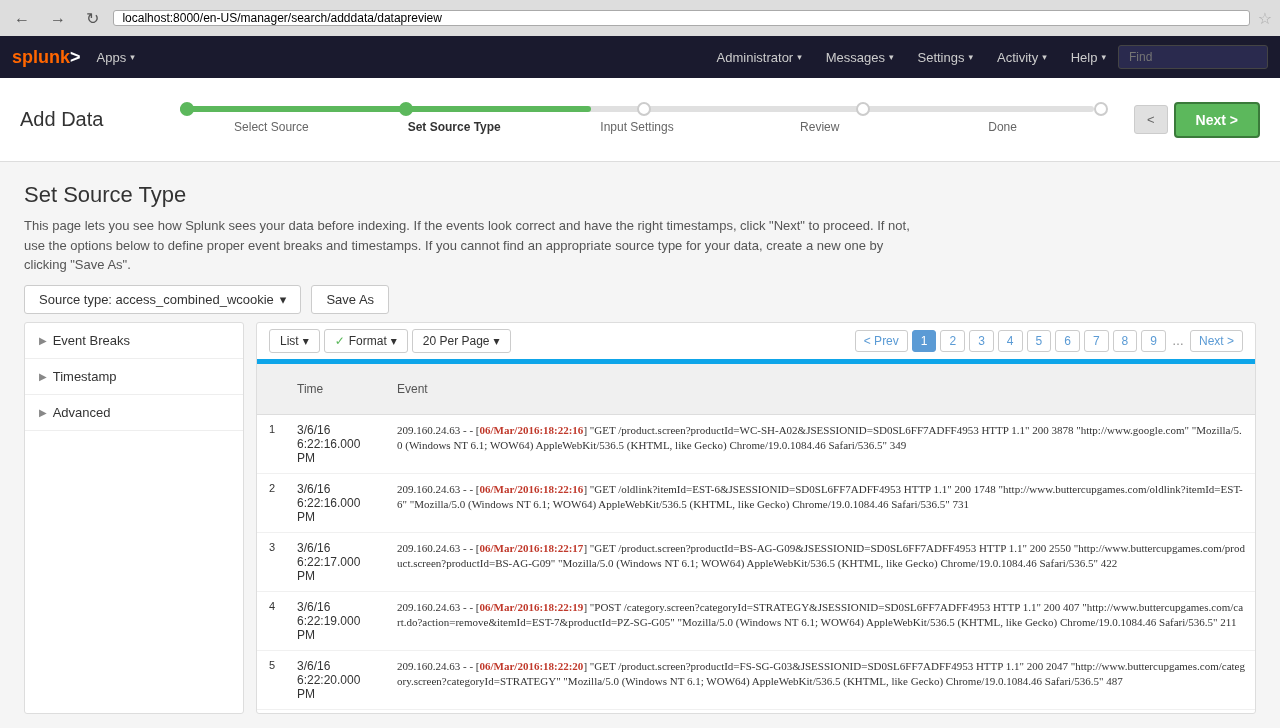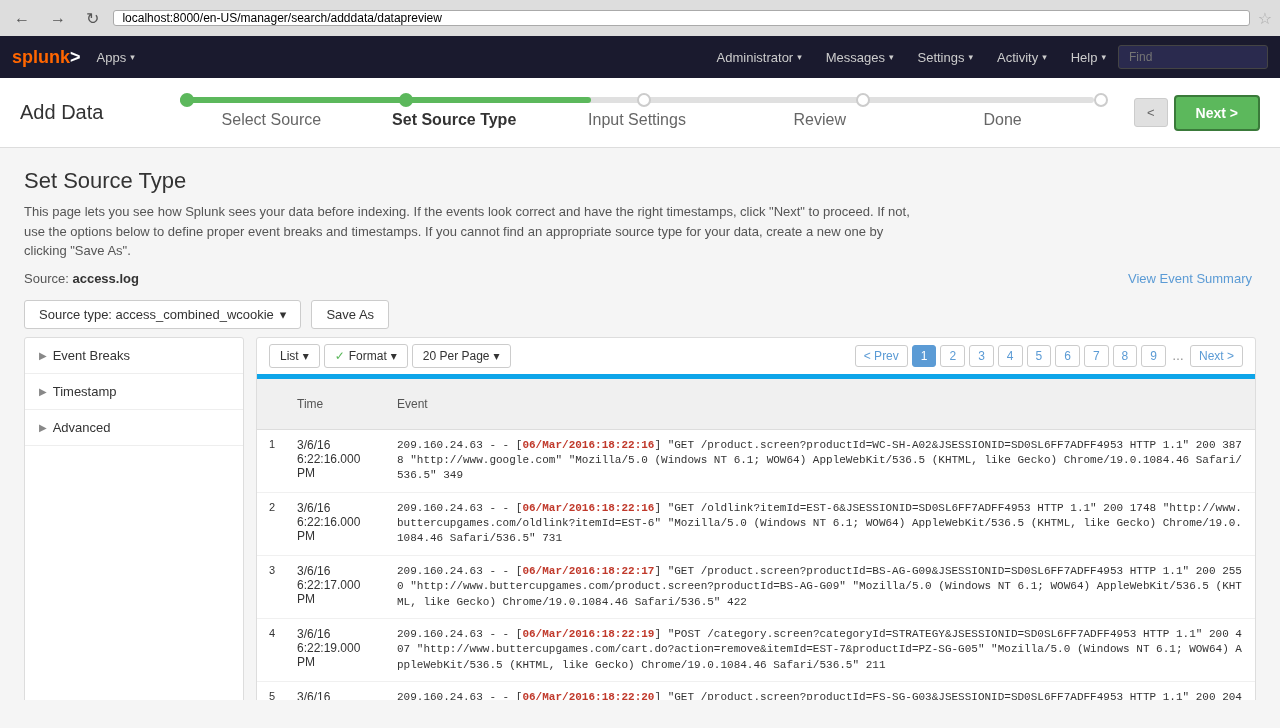--- a/index.html
+++ b/index.html
@@ -16,30 +16,30 @@
     .star-btn { font-size: 16px; color: #aaa; background: none; border: none; cursor: pointer; }
 
     
     .top-nav { background: #1a1a2e; height: 42px; display: flex; align-items: center; padding: 0 12px; gap: 0; }
     .splunk-logo { color: #ff6600; font-weight: bold; font-size: 18px; margin-right: 4px; display: flex; align-items: center; }
     .nav-item { color: #ccc; font-size: 13px; padding: 0 12px; height: 24px; display: flex; align-items: center; cursor: pointer; gap: 4px; }
     .find-input { background: #2a2a4e; border: 1px solid #444; color: #ccc; padding: 4px 10px; border-radius: 3px; font-size: 12px; width: 150px; }
     .chevron-down { font-size: 9px; }
 
     
-    .wizard-bar { background: white; height: 70px; display: flex; align-items: center; padding: 0 20px; border-bottom: 1px solid #ddd; position: relative; }
+    .wizard-bar { background: white; height: 84px; display: flex; align-items: center; padding: 0 20px; border-bottom: 1px solid #ddd; position: relative; }
     .wizard-title { font-size: 20px; color: #333; font-weight: normal; margin-right: 30px; min-width: 110px; }
     .wizard-progress { flex: 1; display: flex; flex-direction: column; justify-content: center; position: relative; margin: 0 20px; }
     .progress-track { height: 6px; background: #e0e0e0; border-radius: 3px; position: relative; margin-bottom: 8px; }
     .progress-fill { height: 100%; background: #5cb85c; border-radius: 3px; width: 45%; }
     .progress-dot { width: 14px; height: 14px; border-radius: 50%; position: absolute; top: -4px; }
     .dot-done { background: #5cb85c; }
     .dot-active { background: #5cb85c; border: 2px solid #5cb85c; }
     .dot-inactive { background: white; border: 2px solid #ccc; }
-    .progress-labels { display: flex; justify-content: space-between; font-size: 16px; color: #666; }
+    .progress-labels { display: flex; justify-content: space-between; font-size: 12px; color: #666; }
     .progress-label-item { text-align: center; flex: 1; }
     .progress-label-item.active { color: #333; font-weight: bold; }
     .wizard-nav { display: flex; align-items: center; gap: 6px; margin-left: 20px; }
     .btn-prev { background: #e0e0e0; border: 1px solid #ccc; color: #666; padding: 6px 12px; border-radius: 3px; cursor: pointer; font-size: 13px; }
     .btn-next { background: #5cb85c; border: 2px solid #3a7a3a; color: white; padding: 8px 20px; border-radius: 4px; cursor: pointer; font-size: 14px; font-weight: bold; }
 
     
     .main-content { padding: 20px 24px; background: #f5f5f5; height: calc(728px - 28px - 36px - 42px - 70px); overflow: hidden; }
     .page-title { font-size: 22px; color: #333; font-weight: normal; margin-bottom: 8px; }
     .page-desc { font-size: 13px; color: #555; line-height: 1.5; margin-bottom: 10px; max-width: 900px; }
@@ -67,21 +67,21 @@
     .page-btn { background: white; border: 1px solid #ccc; color: #5b9bd5; padding: 3px 8px; border-radius: 3px; cursor: pointer; font-size: 12px; }
     .page-btn.active { background: #5b9bd5; color: white; border-color: #5b9bd5; }
     .page-ellipsis { color: #888; font-size: 12px; padding: 0 2px; }
 
     
     .events-table { width: 100%; border-collapse: collapse; font-size: 12px; }
     .events-table th { background: #f0f0f0; border-bottom: 1px solid #ddd; padding: 18px 10px; text-align: left; font-weight: normal; color: #555; font-size: 12px; }
     .events-table td { border-bottom: 1px solid #f0f0f0; padding: 8px 10px; vertical-align: top; color: #333; }
     .row-num { color: #888; font-size: 11px; text-align: center; width: 30px; }
     .time-cell { white-space: nowrap; font-size: 12px; color: #333; width: 100px; }
-    .event-cell { font-family: Liberation Mono, monospace; font-size: 11px; line-height: 1.4; word-break: break-all; }
+    .event-cell { font-family: Liberation Serif, serif; font-size: 11px; line-height: 1.4; word-break: break-all; }
     .highlight { color: #c0392b; font-weight: bold; }
     .table-scroll { overflow-y: auto; flex: 1; }
     .table-container { overflow: hidden; flex: 1; display: flex; flex-direction: column; }
   </style>
 </head>
 <body>
 
 <div>
   <div class="address-bar-row">
     <button class="nav-btn">←</button>
@@ -149,25 +149,20 @@
 
   <div class="wizard-nav">
     <button class="btn-prev">&lt;</button>
     <button class="btn-next">Next &gt;</button>
   </div>
 </div>
 
 <div class="main-content">
   <h2 class="page-title">Set Source Type</h2>
   <p class="page-desc">This page lets you see how Splunk sees your data before indexing. If the events look correct and have the right timestamps, click "Next" to proceed. If not, use the options below to define proper event breaks and timestamps. If you cannot find an appropriate source type for your data, create a new one by clicking "Save As".</p>
-  <div class="source-line">
-    <span>Source:</span>
-    <strong>access.log</strong>
-    <a class="view-event-summary" style="float:right; margin-right:4px;">View Event Summary</a>
-  </div>
 
   <div class="data-toolbar">
     <div class="left-toolbar">
       <button class="source-type-btn">
         <span>Source type: access_combined_wcookie</span>
         <span>▾</span>
       </button>
       <button class="save-as-btn">Save As</button>
     </div>
   </div>

